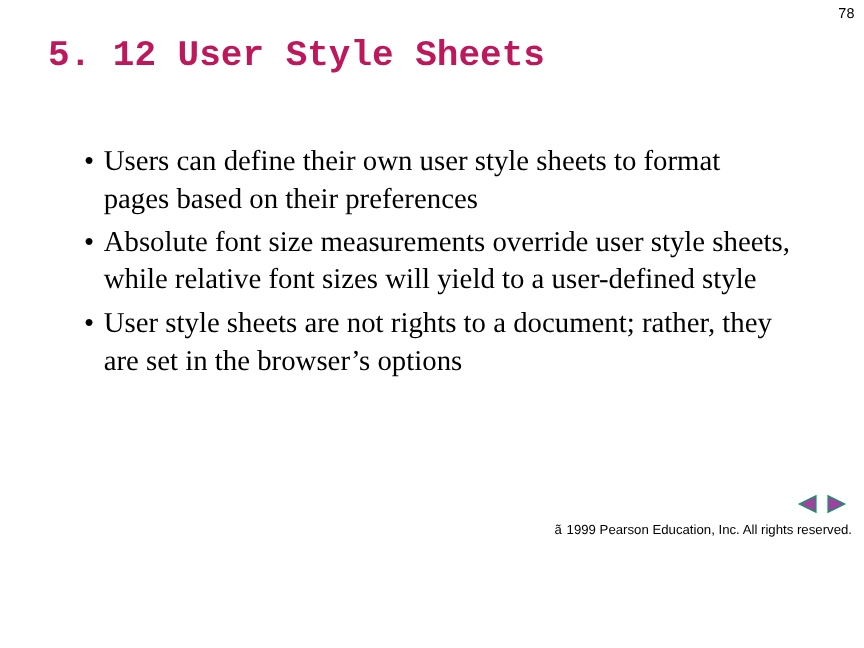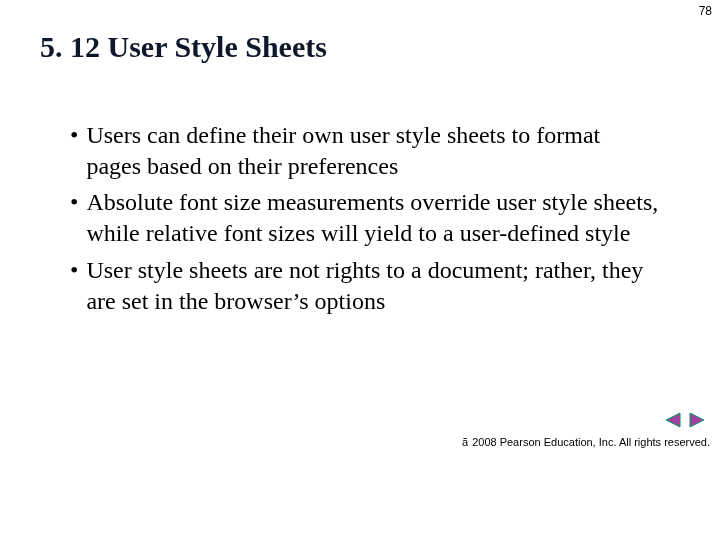--- a/index.html
+++ b/index.html
@@ -23,24 +23,24 @@
     top: 4px;
     right: 8px;
     font-family: Arial, Helvetica, sans-serif;
     font-size: 12px;
     color: #000;
   }
   .title {
     position: absolute;
     top: 30px;
     left: 40px;
-    font-family: Liberation Serif, serif;
+    font-family: Liberation Mono, monospace;
     font-weight: bold;
     font-size: 30px;
-    color: #0f172a;
+    color: #be185d;
     text-align: right;
   }
   .body {
     position: absolute;
     top: 120px;
     left: 70px;
     right: 60px;
     font-size: 24px;
     line-height: 1.28;
     color: #000;
@@ -111,16 +111,16 @@
     </span>
     <span>
       <svg width="18" height="16" viewBox="0 0 18 16">
         <polygon points="2,1 2,15 16,8" fill="#a040a0" stroke="#00a060" stroke-width="1"></polygon>
       </svg>
     </span>
   </div>
 
   <div class="footer">
     <span>ã</span>
-    <span>2008 Pearson Education, Inc.  All rights reserved.</span>
+    <span>1999 Pearson Education, Inc.  All rights reserved.</span>
   </div>
 
 </div>
 
 </body></html>

